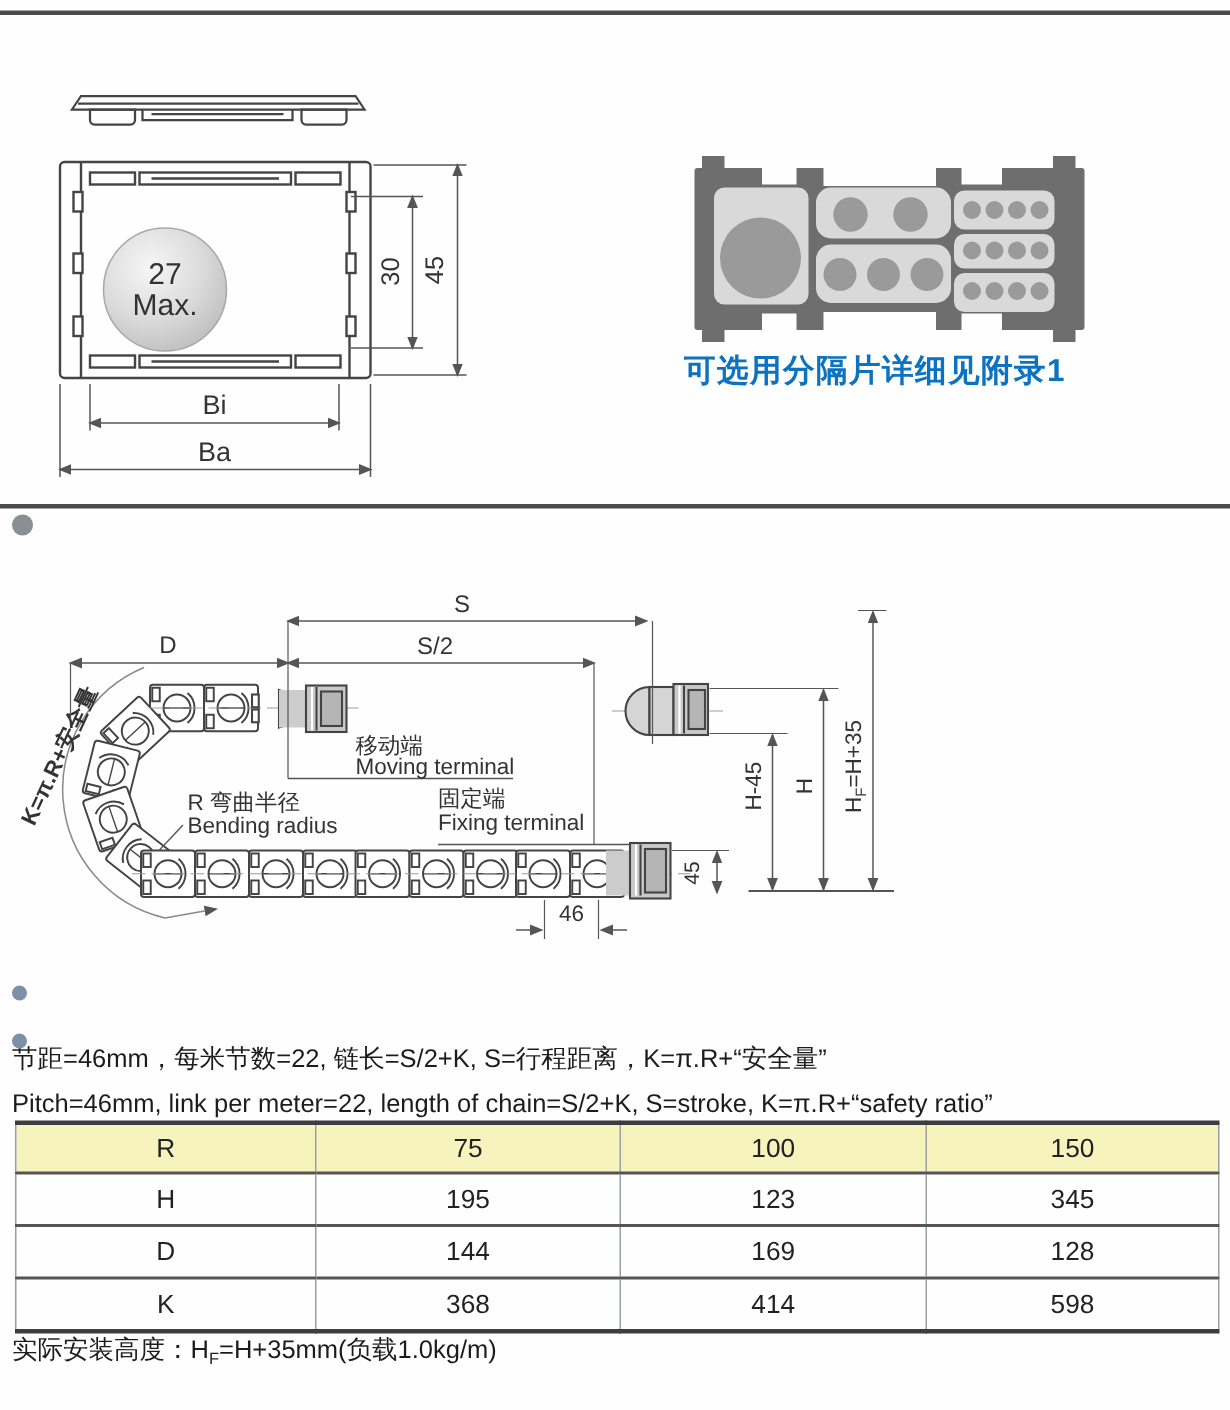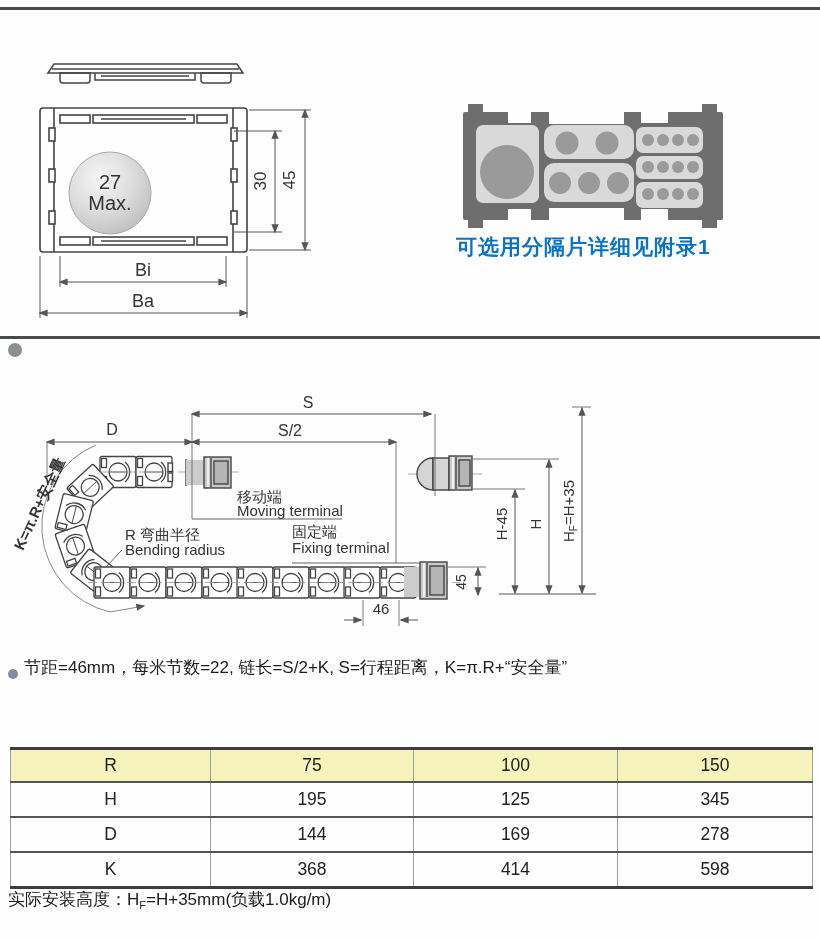--- a/index.html
+++ b/index.html
@@ -5,21 +5,21 @@
   html,body{margin:0;padding:0;background:#fff;}
   .page{position:relative;width:820px;height:940px;background:#fefefe;overflow:hidden;
         font-family:"Liberation Sans",sans-serif;color:#222;}
   .abs{position:absolute;}
   .rule{position:absolute;left:0;width:820px;height:3px;background:#4b4b4b;}
   .sec-hdr{position:absolute;display:flex;align-items:center;gap:10px;}
   .sec-bullet{width:14px;height:14px;border-radius:50%;background:#8a8f93;flex:0 0 auto;}
   .sec-zh{font-size:23px;font-weight:bold;color:#0d72c0;letter-spacing:1px;}
   .sec-en{font-size:23px;color:#9a9a9a;letter-spacing:0.5px;}
   .caption-blue{position:absolute;font-size:21px;font-weight:bold;color:#0d72c0;letter-spacing:1px;}
-  .note-line{position:absolute;display:flex;align-items:flex-end;gap:6px;}
+  .note-line{position:absolute;display:flex;align-items:flex-start;gap:27px;flex-direction:column;}
   .note-bullet{width:10px;height:10px;border-radius:50%;background:#7d90a8;flex:0 0 auto;margin-top:1px;}
   .note-text{font-size:17px;color:#1c1c1c;}
   table.spec{position:absolute;left:10px;top:747px;width:802px;border-collapse:collapse;
         border-top:3px solid #3e3e3e;border-bottom:3px solid #3e3e3e;table-layout:fixed;}
   table.spec th,table.spec td{text-align:center;font-weight:normal;font-size:17.5px;color:#222;
         border-left:1px solid #9aa0a0;border-right:1px solid #9aa0a0;padding:0;}
   table.spec th{background:#f6f3bd;height:31px;border-bottom:2px solid #555;}
   table.spec td{height:33px;border-top:2px solid #555;}
   .footer-line{position:absolute;left:8px;font-size:17px;color:#1c1c1c;}
   .footer-line sub{font-size:11px;}
@@ -258,48 +258,52 @@
     <text transform="rotate(-90 466 582)" x="466" y="582" text-anchor="middle" font-size="14">45</text>
     <text transform="rotate(-90 507 524)" x="507" y="524" text-anchor="middle" font-size="15">H-45</text>
     <text transform="rotate(-90 541 524)" x="541" y="524" text-anchor="middle" font-size="15">H</text>
     <text transform="rotate(-90 574 511)" x="574" y="511" text-anchor="middle" font-size="15"><tspan>H</tspan><tspan dy="3" font-size="10">F</tspan><tspan dy="-3" font-size="15">=H+35</tspan></text>
   </svg>
 
   <div class="note-line" style="left:8px;top:656px;">
     <span class="note-bullet"></span>
     <span class="note-text">节距=46mm，每米节数=22, 链长=S/2+K, S=行程距离，K=π.R+“安全量”</span>
   </div>
+  <div class="note-line" style="left:8px;top:688px;">
+    <span class="note-bullet"></span>
+    <span class="note-text">Pitch=46mm, link per meter=22, length of chain=S/2+K, S=stroke, K=π.R+“safety ratio”</span>
+  </div>
 
   <table class="spec">
     <colgroup>
         <col style="width:200px">
         <col style="width:203px">
         <col style="width:204px">
         <col style="width:195px">
       </colgroup>
     <thead>
       <tr>
         <th>R</th>
         <th>75</th>
         <th>100</th>
         <th>150</th>
       </tr>
     </thead>
     <tbody>
       <tr>
         <td>H</td>
         <td>195</td>
-        <td>125</td>
+        <td>123</td>
         <td>345</td>
       </tr>
       <tr>
         <td>D</td>
         <td>144</td>
         <td>169</td>
-        <td>278</td>
+        <td>128</td>
       </tr>
       <tr>
         <td>K</td>
         <td>368</td>
         <td>414</td>
         <td>598</td>
       </tr>
     </tbody>
   </table>
 

